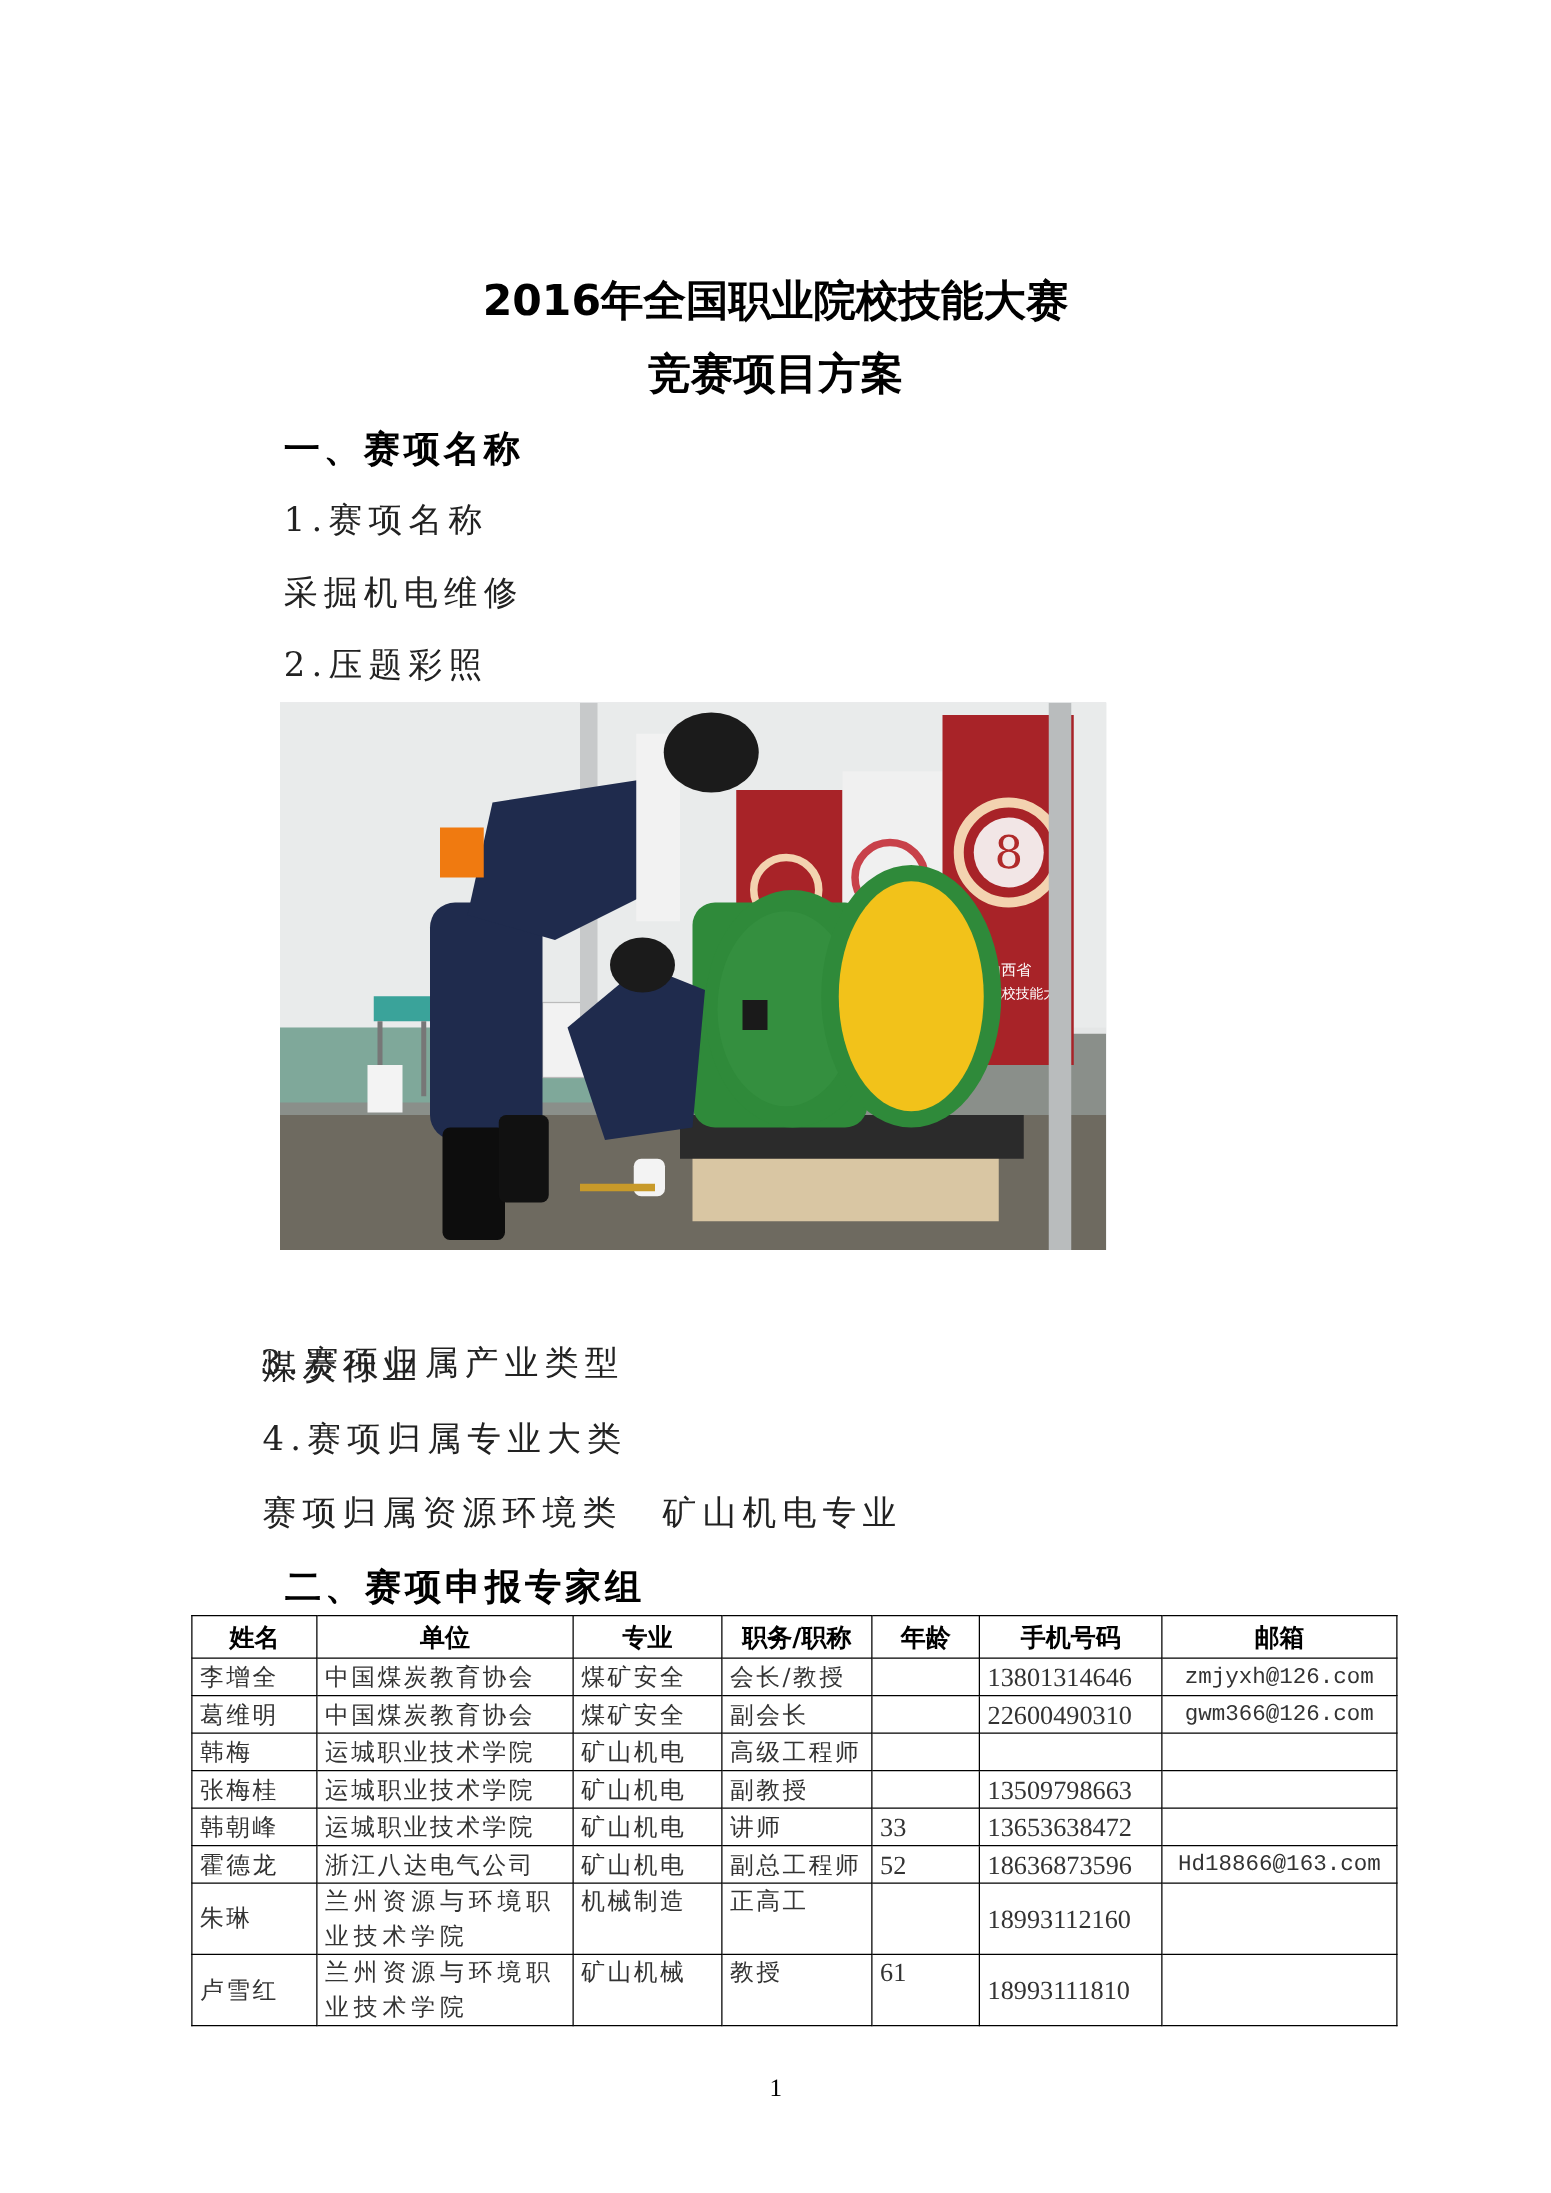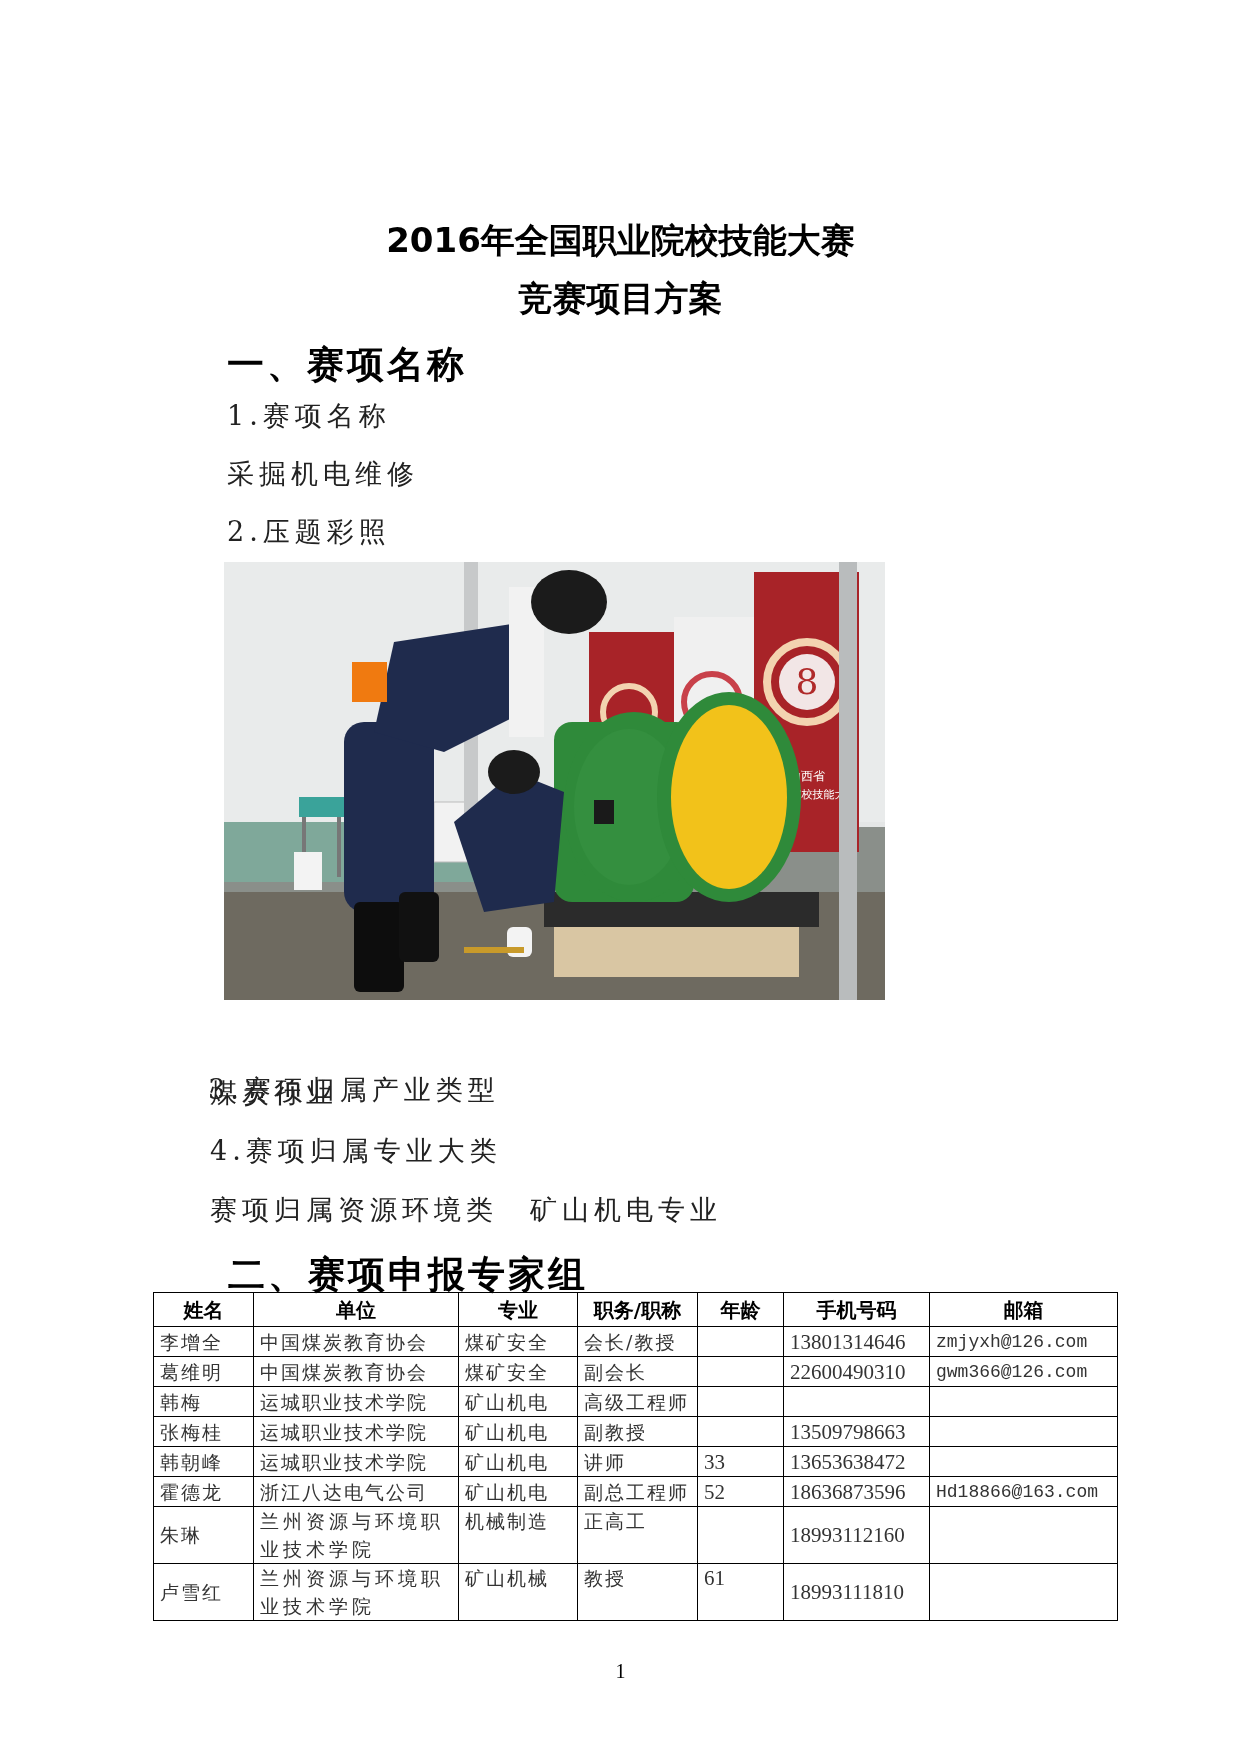--- a/index.html
+++ b/index.html
@@ -6,21 +6,21 @@
     body { width: 1241px; height: 1754px; position: relative; overflow: hidden; color: #111; }
     .page { position: absolute; left: 0; top: 0; width: 1241px; height: 1754px; }
     .title {
       position: absolute; left: 0; width: 1241px; text-align: center;
       font-family: "DejaVu Sans", sans-serif; font-weight: bold; font-size: 34px; color: #000;
     }
     .t1 { top: 218px; }
     .t2 { top: 276px; }
     .h1 {
       position: absolute; font-family: "DejaVu Serif", serif; font-weight: bold;
-      font-size: 37px; letter-spacing: 3px; color: #000;
+      font-size: 29px; letter-spacing: 3px; color: #000;
     }
     .p {
       position: absolute; font-family: "DejaVu Serif", serif; font-size: 27px;
       letter-spacing: 5px; color: #222;
     }
     .photo {
       position: absolute; left: 224px; top: 562px; width: 661px; height: 438px; overflow: hidden;
       background: #d8dadb;
     }
     .photo svg { display: block; }
@@ -34,21 +34,21 @@
       overflow: hidden; white-space: nowrap;
     }
     table.experts th {
       font-family: "DejaVu Sans", sans-serif; font-weight: bold; color: #000; font-size: 20px;
       height: 33px; text-align: center;
     }
     table.experts td { height: 29px; letter-spacing: 2px; }
     table.experts td.wrap { white-space: normal; letter-spacing: 4px; }
     table.experts td.c { }
     table.experts td.num { letter-spacing: 0; font-family: Liberation Serif, serif; font-size: 21px; }
-    table.experts td.mono { letter-spacing: 0; font-family: "Liberation Mono", monospace; font-size: 18px; }
+    table.experts td.mono { letter-spacing: 0; font-family: "Liberation Mono", monospace; font-size: 18px; text-align: center; }
     table.experts td.top { vertical-align: top; }
     .tall td { height: 56px; }
     .pagenum {
       position: absolute; top: 1660px; left: 0; width: 1241px; text-align: center;
       font-family: "Liberation Serif", serif; font-size: 20px; color: #000;
     }
   </style>
 </head>
 <body>
 

